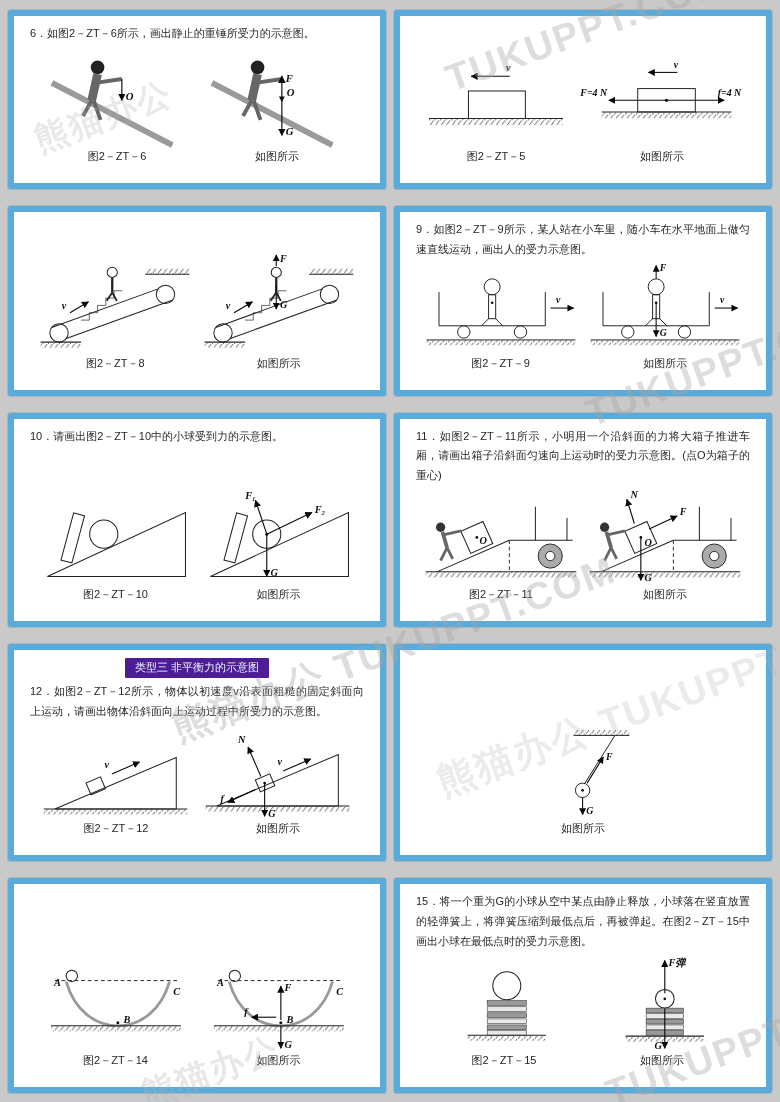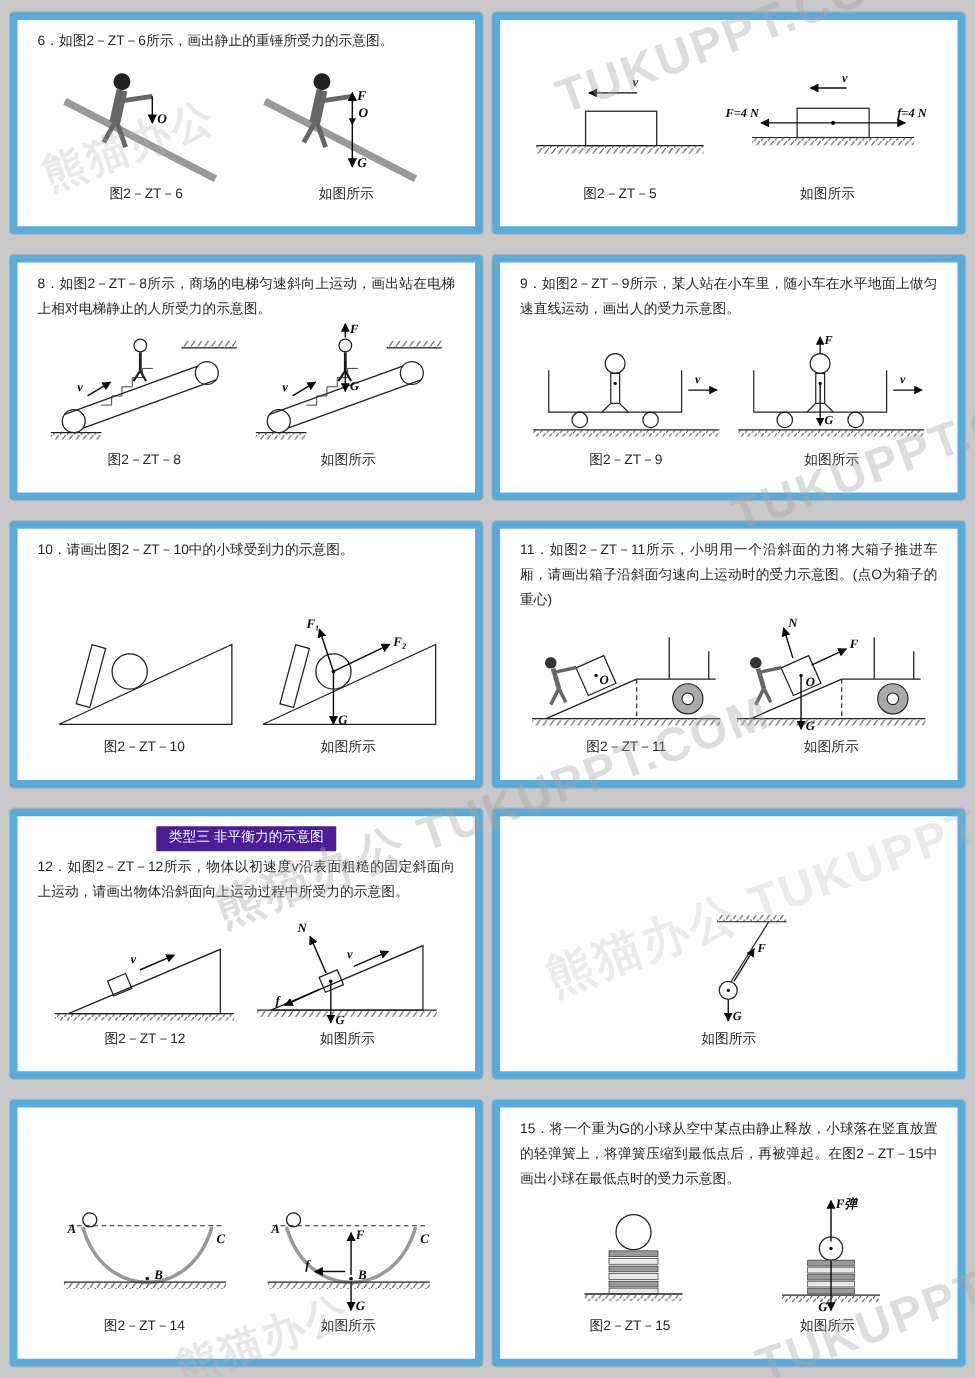--- a/index.html
+++ b/index.html
@@ -106,21 +106,20 @@
           <text class="lbl" x="157" y="42">f=4 N</text>
           <line class="ln" x1="28" y1="60" x2="172" y2="60"></line>
           <rect class="hatch" x="28" y="60" width="144" height="7"></rect>
         </svg>
         <figcaption>如图所示</figcaption>
       </figure>
     </div>
   </section>
 
   <section class="panel">
-    <p class="q">8．如图2－ZT－8所示，商场的电梯匀速斜向上运动，画出站在电梯上相对电梯静止的人所受力的示意图。</p>
     <div class="figs">
       <figure class="fig">
         <svg viewBox="0 0 170 110" width="156" height="101">
           <rect class="hatch" x="118" y="16" width="48" height="6"></rect>
           <line class="ln" x1="118" y1="22" x2="166" y2="22"></line>
           <line class="ln" x1="4" y1="96" x2="48" y2="96"></line>
           <rect class="hatch" x="4" y="96" width="44" height="6"></rect>
           <circle class="ln" cx="24" cy="86" r="10"></circle>
           <circle class="ln" cx="140" cy="44" r="10"></circle>
           <line class="ln" x1="16" y1="80" x2="132" y2="38"></line>

